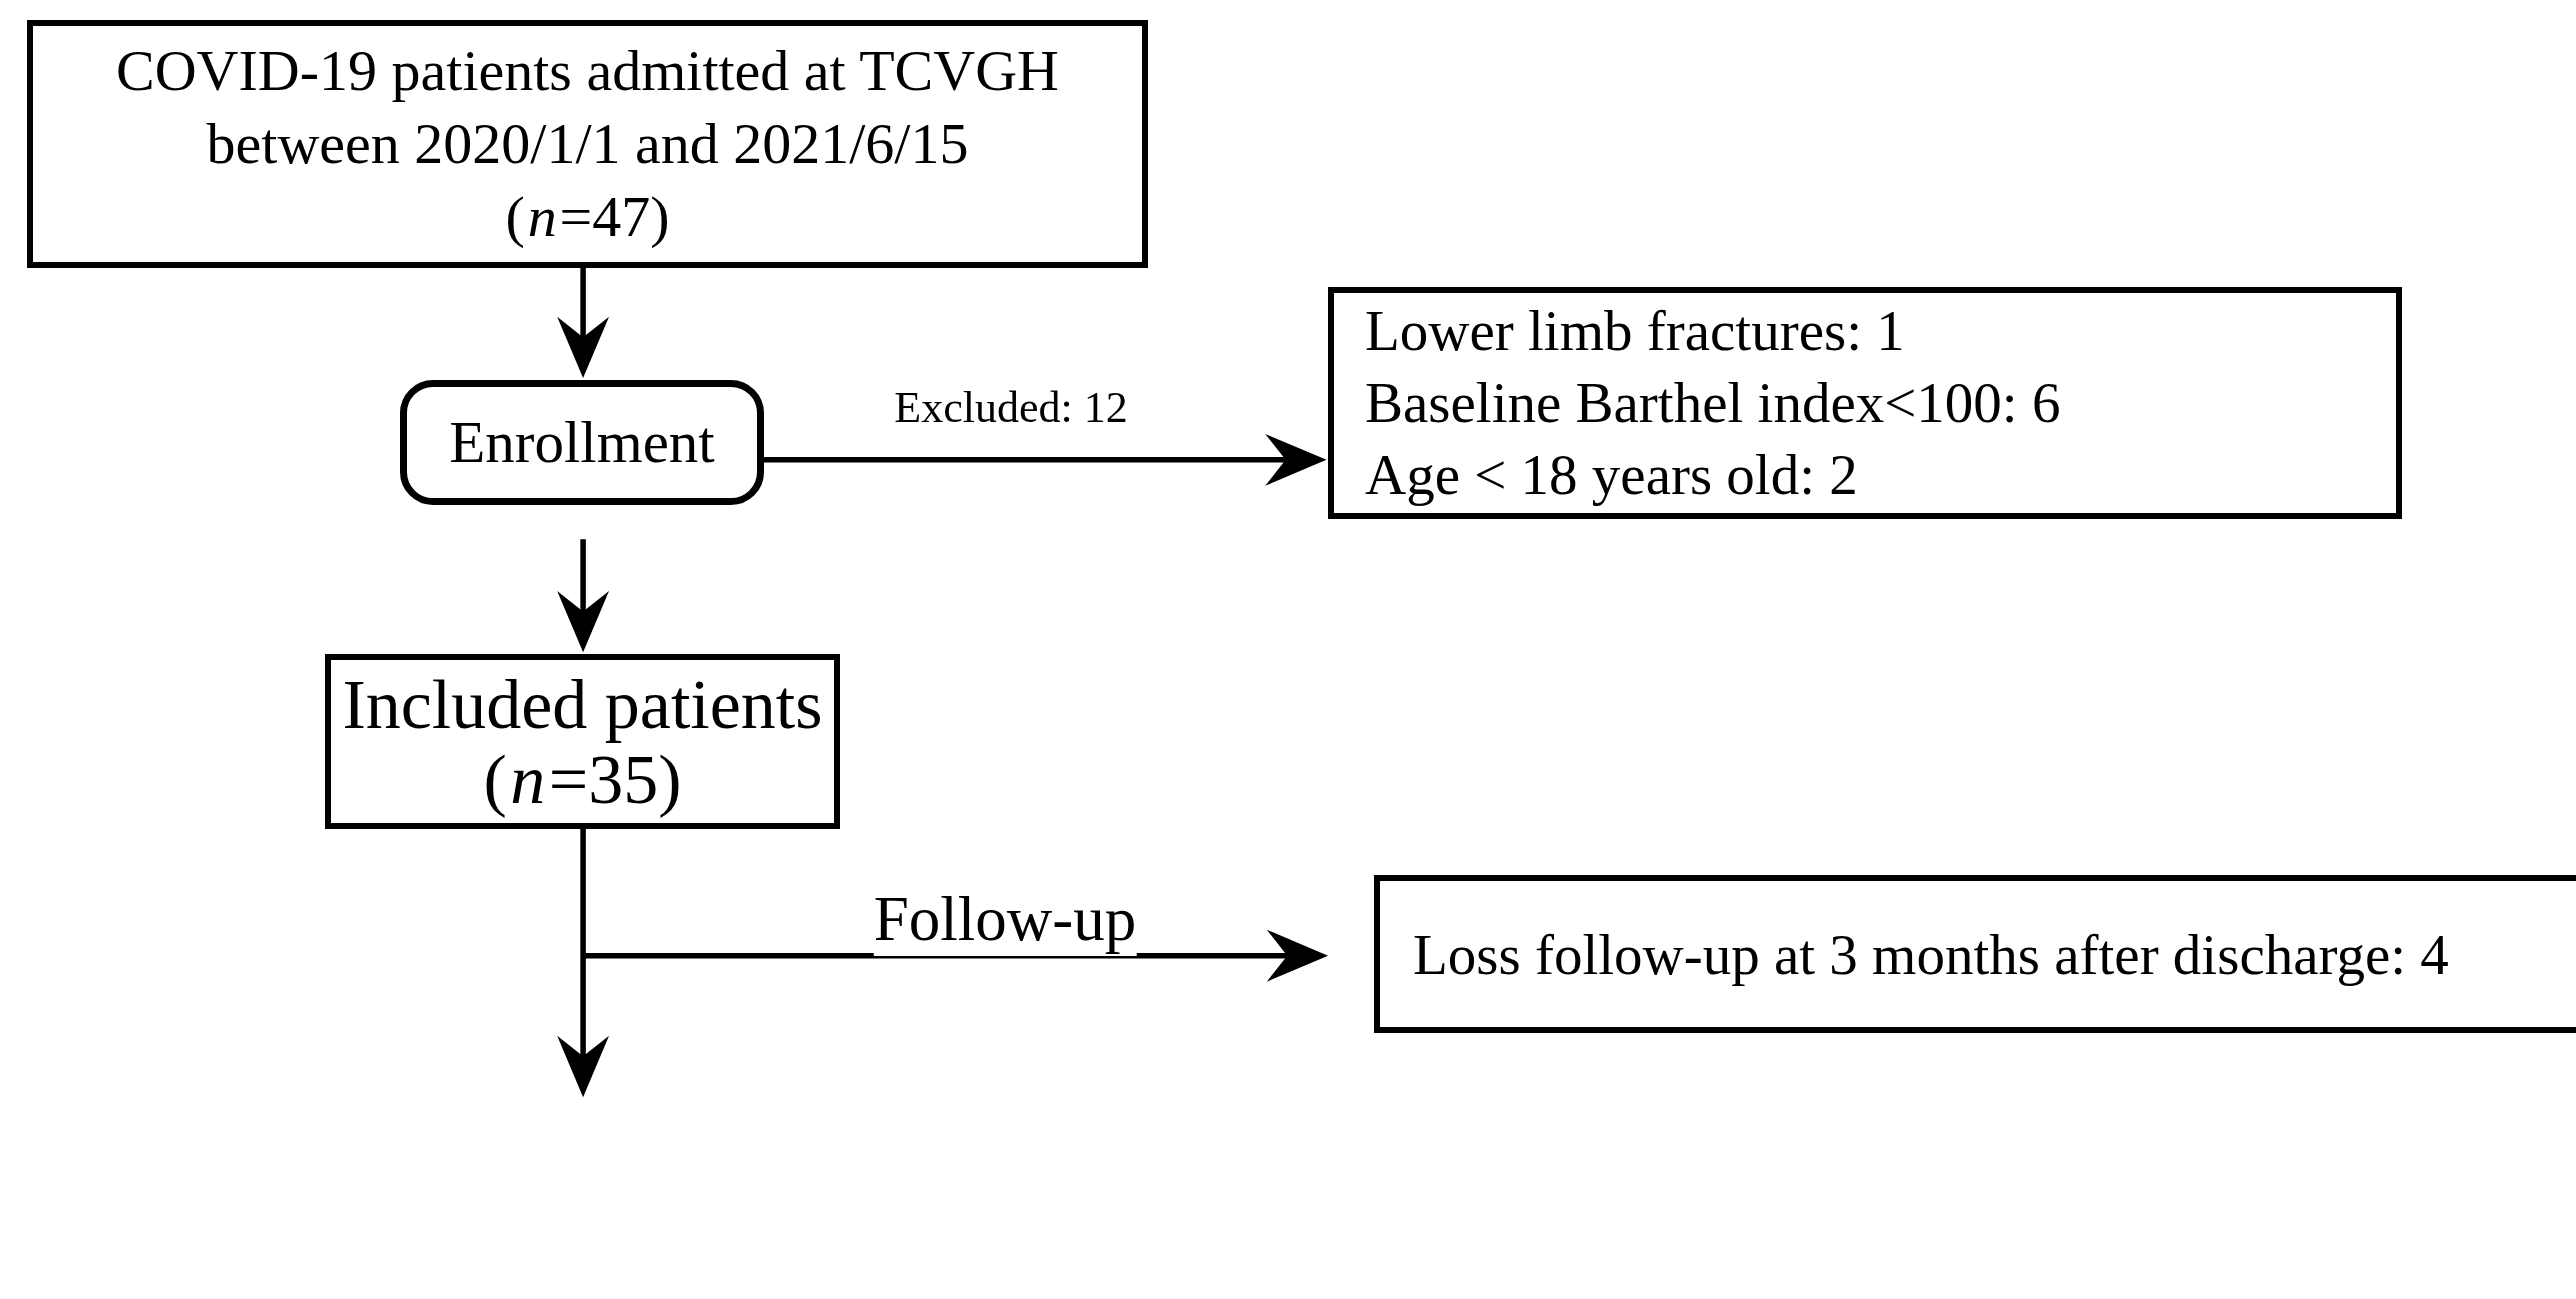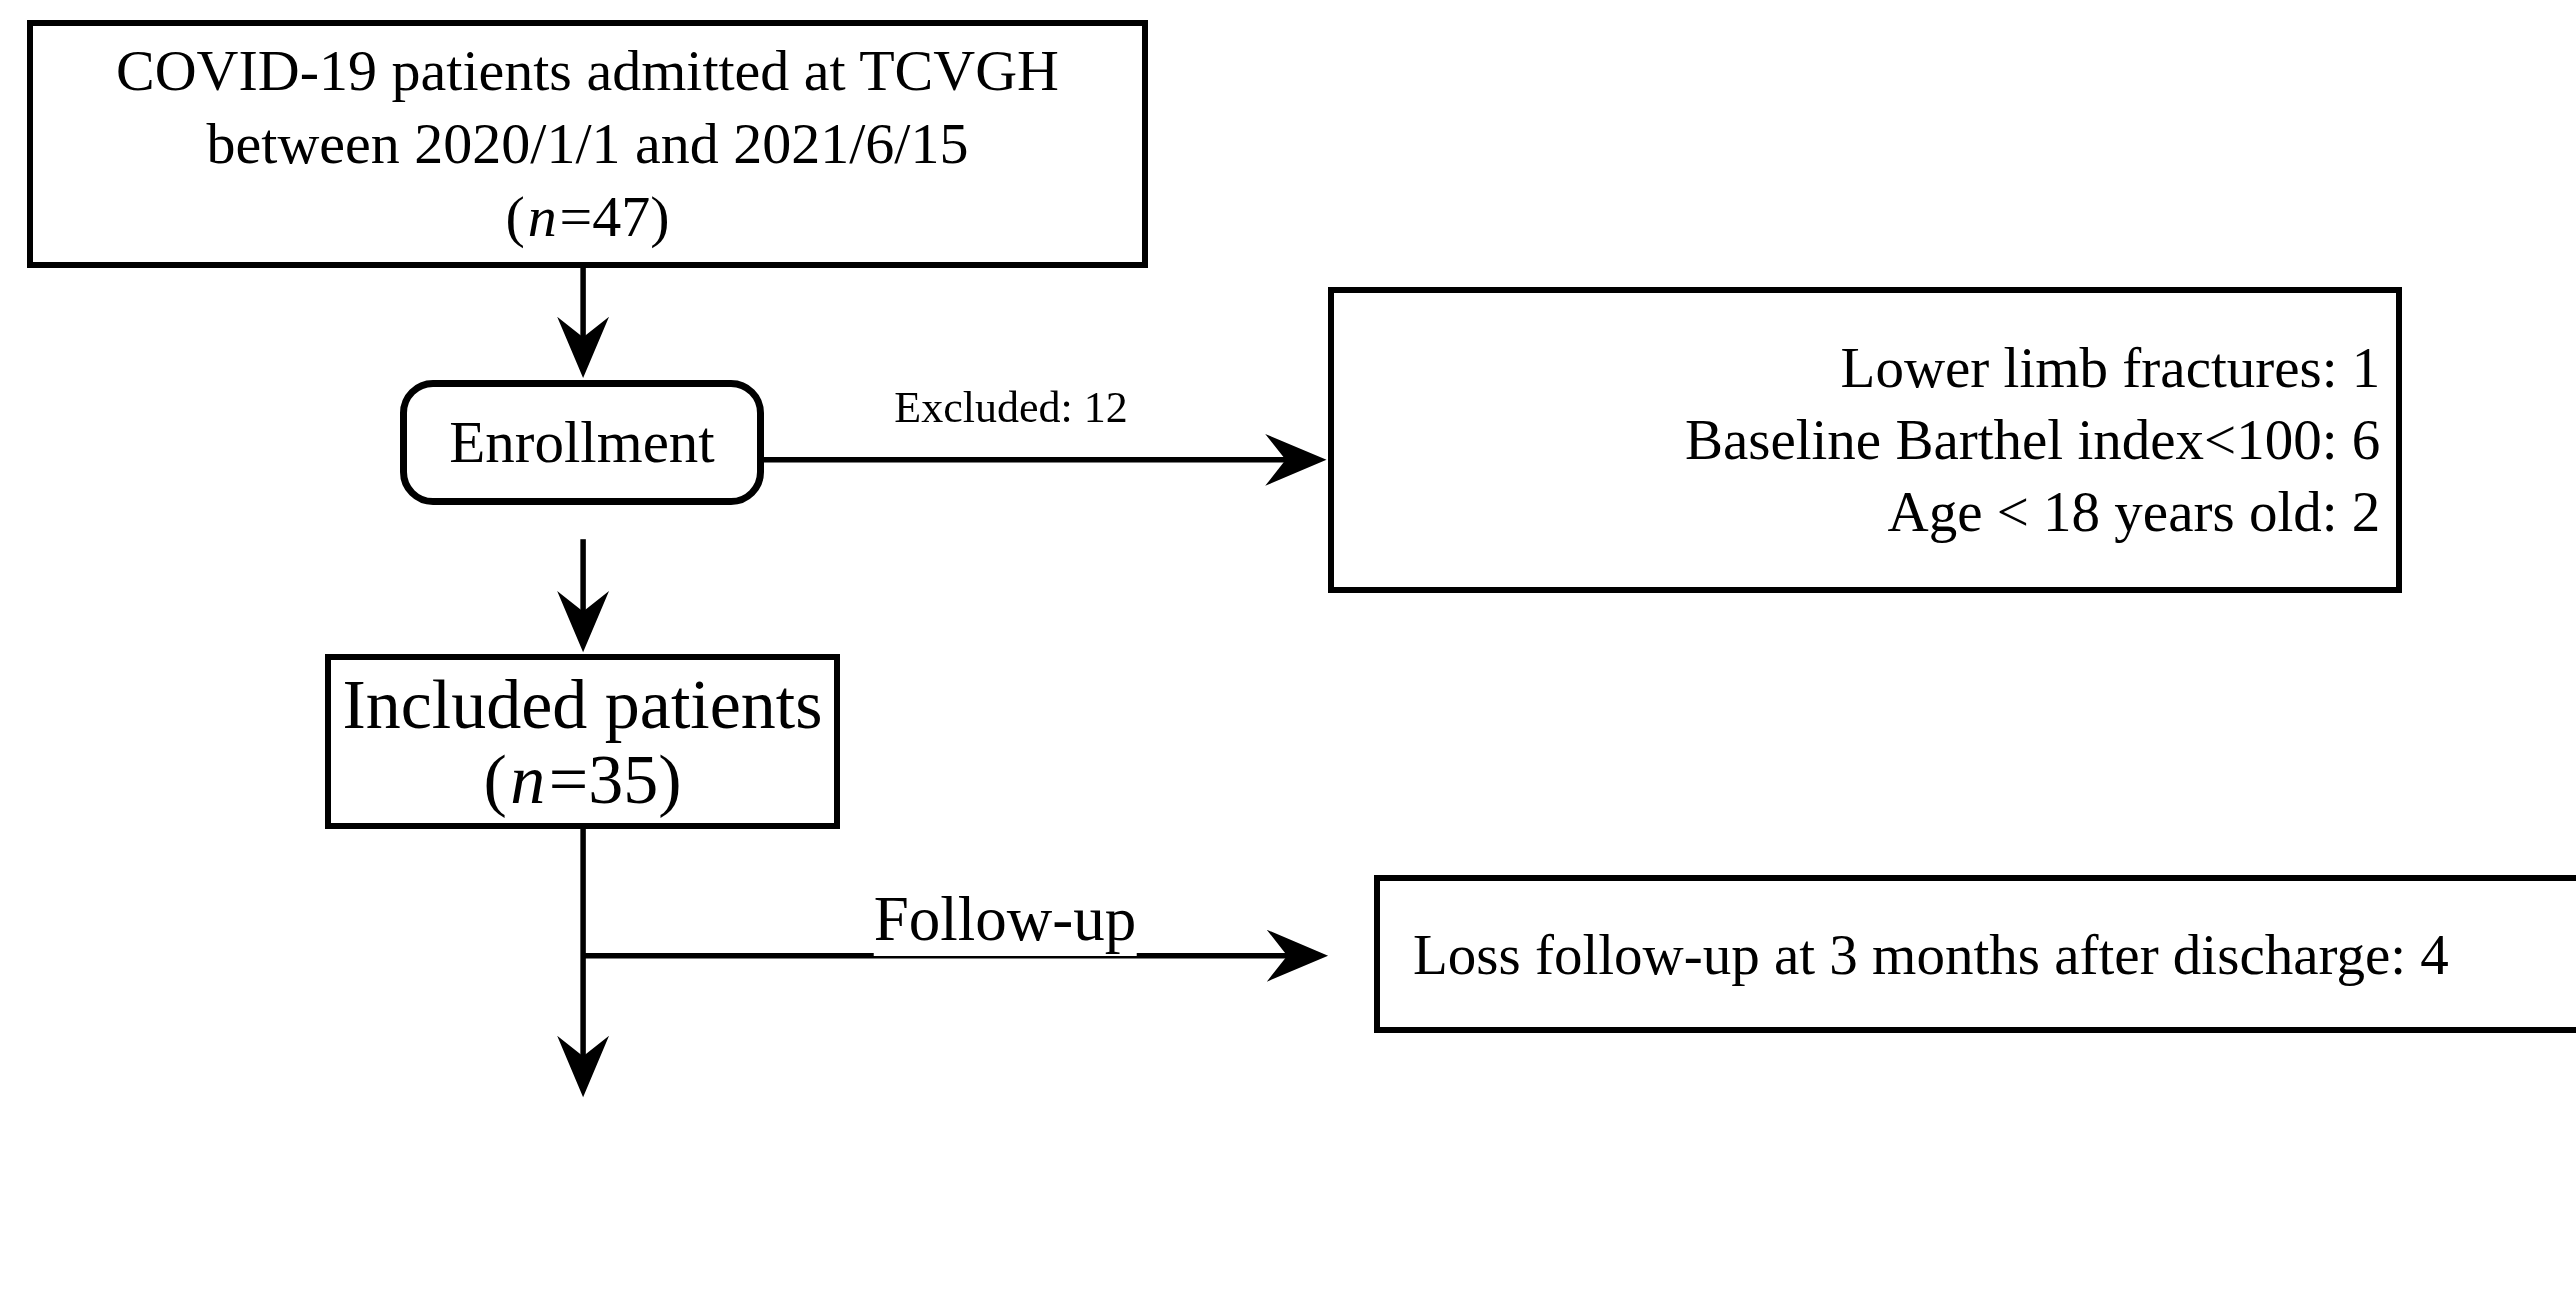--- a/index.html
+++ b/index.html
@@ -19,21 +19,21 @@
     background: #fff;
     display: flex;
     flex-direction: column;
     justify-content: center;
     align-items: center;
     text-align: center;
     white-space: nowrap;
   }
   .box-admitted  { left: 27px;   top: 19.6px;   width: 1121px; height: 248px; font-size: 58px; line-height: 73px; }
   .box-enroll    { left: 400px;  top: 380px;  width: 364px;  height: 125px; border-width: 7px; border-radius: 33px; font-size: 59px; }
-  .box-excluded  { left: 1328px; top: 287px;  width: 1074px; height: 306px; align-items: flex-end; text-align: left; padding: 0 15.7px 0 31px; font-size: 57px; line-height: 72px; }
+  .box-excluded  { left: 1328px; top: 287px;  width: 1074px; height: 232px; align-items: flex-start; text-align: left; padding: 0 15.7px 0 31px; font-size: 57px; line-height: 72px; }
   .box-included  { left: 325px;  top: 654px;  width: 515px;  height: 175px; font-size: 70px; line-height: 75px; }
   .box-loss      { left: 1330px; top: 875px; width: 1241px; height: 158px; align-items: flex-start; text-align: left; padding-left: 33px; font-size: 57px; margin-left: 44px; }
   .box-remained  { left: 156px;  top: 1099px; width: 854px; height: 180px; font-size: 58px; line-height: 75px; }
   .edge-label {
     position: absolute;
     transform: translateX(-50%);
     white-space: nowrap;
     background: #fff;
   }
   #label-excluded { left: 1011px; top: 382px;  font-size: 44px; }

